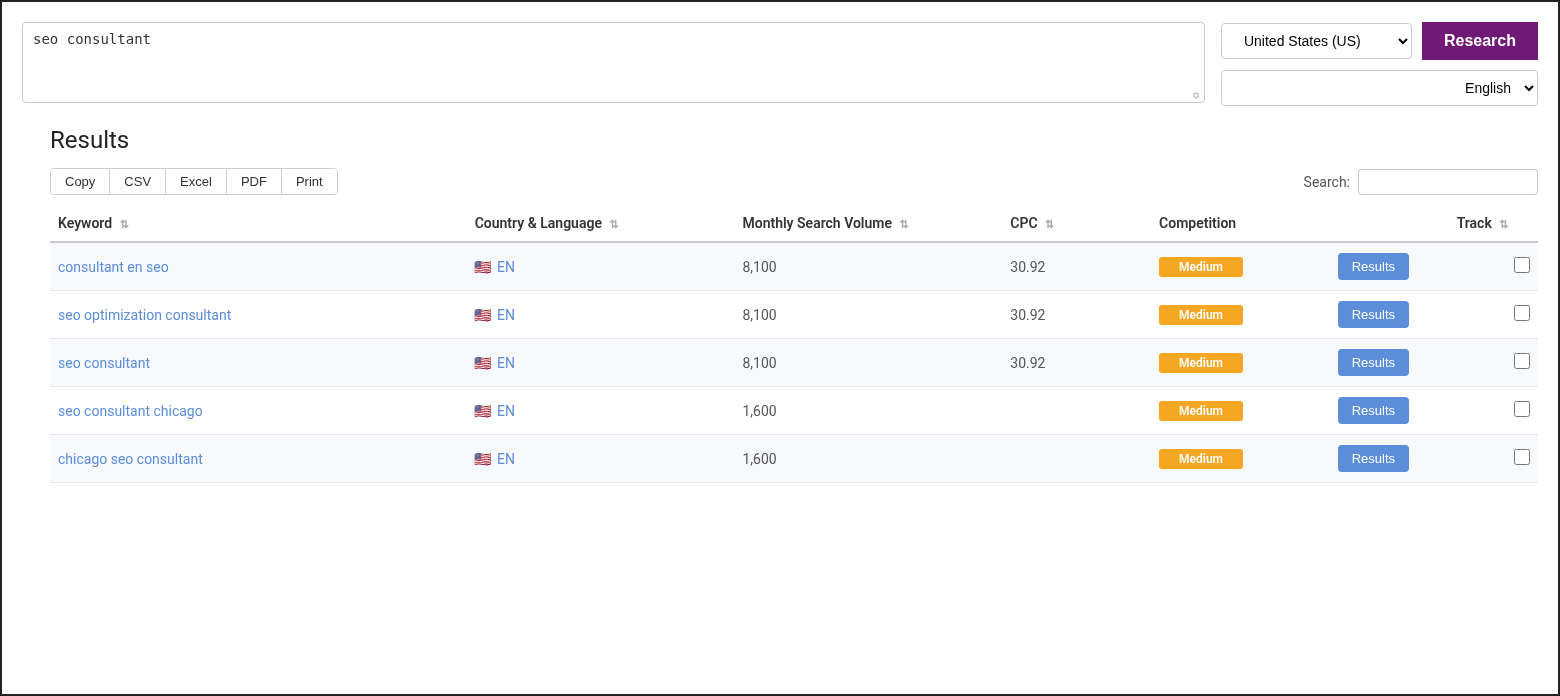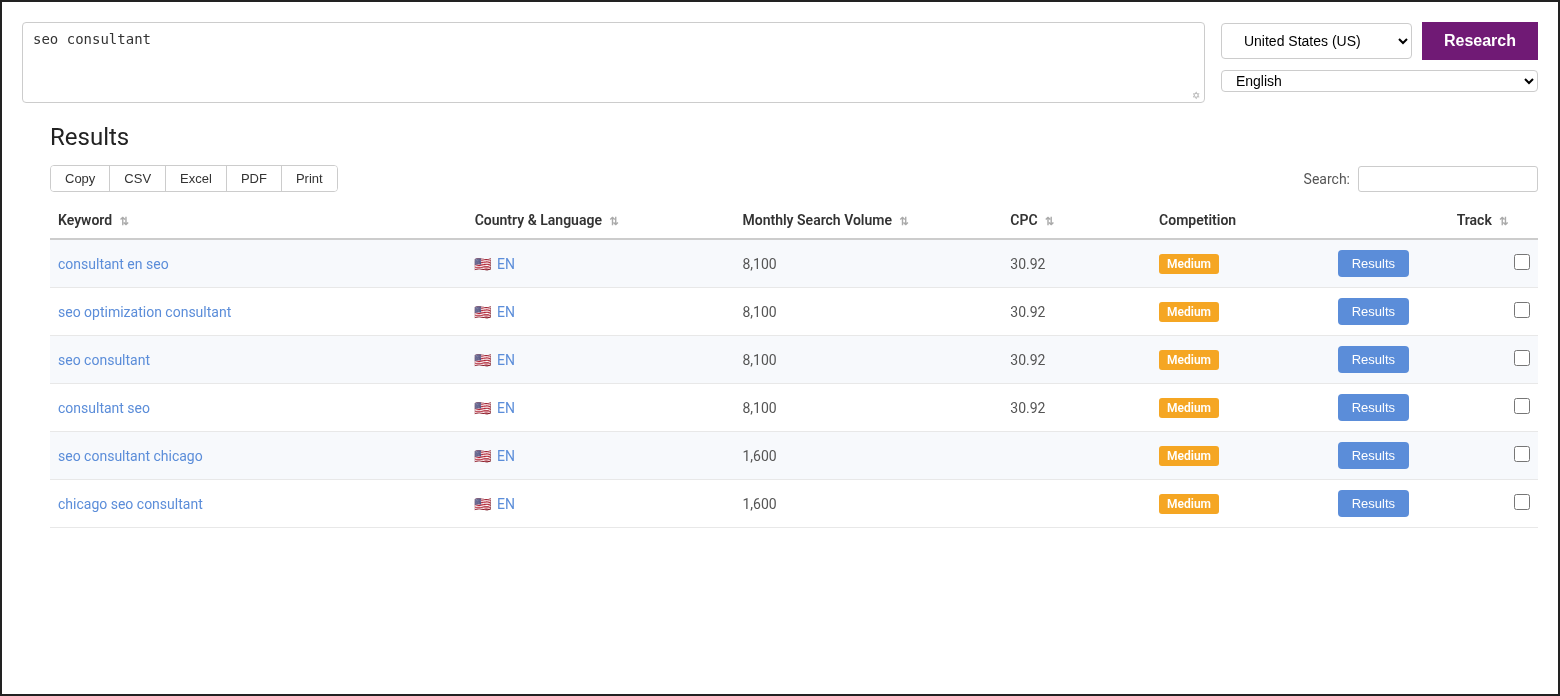--- a/index.html
+++ b/index.html
@@ -72,27 +72,28 @@
       color: #fff;
       border: none;
       border-radius: 0;
       padding: 10px 22px;
       font-size: 16px;
       font-weight: 600;
       cursor: pointer;
       white-space: nowrap;
     }
     .lang-select {
-      padding: 1px 10px;
+      padding: 8px 10px;
       border: 1px solid #ccc;
       border-radius: 4px;
       font-size: 14px;
       appearance: auto;
       background: #fff;
       width: 100%;
+      text-align: right;
     }
     .results-section { margin-top: 10px; margin-left: 28px; }
     .results-title {
       font-size: 24px;
       font-weight: 400;
       margin-bottom: 14px;
       color: #222;
     }
     .table-toolbar {
       display: flex;
@@ -168,21 +169,21 @@
     .flag-en {
       display: inline-flex;
       align-items: center;
       gap: 5px;
       color: #5b8dd9;
     }
     .medium-badge {
       background: #f5a623;
       color: #fff;
       border-radius: 3px;
-      padding: 3px 8px;
+      padding: 3px 20px;
       font-size: 12px;
       font-weight: 600;
       display: inline-block;
     }
     .results-btn {
       background: #5b8dd9;
       color: #fff;
       border: none;
       border-radius: 4px;
       padding: 6px 14px;
@@ -338,40 +339,20 @@
         <span class="medium-badge">Medium</span>
       </td>
       <td class="col-results">
         <button class="results-btn">Results</button>
       </td>
       <td class="col-track track-td">
         <input type="checkbox" class="track-checkbox" style="">
       </td>
     </tr>
           <tr>
-      <td class="keyword-cell col-keyword">consultant seo</td>
-      <td class="col-country">
-        <span class="flag-en">
-          <span>🇺🇸</span>
-          <span style="color:#5b8dd9;">EN</span>
-        </span>
-      </td>
-      <td class="col-volume">8,100</td>
-      <td class="col-cpc">30.92</td>
-      <td class="col-competition">
-        <span class="medium-badge">Medium</span>
-      </td>
-      <td class="col-results">
-        <button class="results-btn">Results</button>
-      </td>
-      <td class="col-track track-td">
-        <input type="checkbox" class="track-checkbox" style="">
-      </td>
-    </tr>
-          <tr>
       <td class="keyword-cell col-keyword">seo consultant chicago</td>
       <td class="col-country">
         <span class="flag-en">
           <span>🇺🇸</span>
           <span style="color:#5b8dd9;">EN</span>
         </span>
       </td>
       <td class="col-volume">1,600</td>
       <td class="col-cpc"></td>
       <td class="col-competition">

